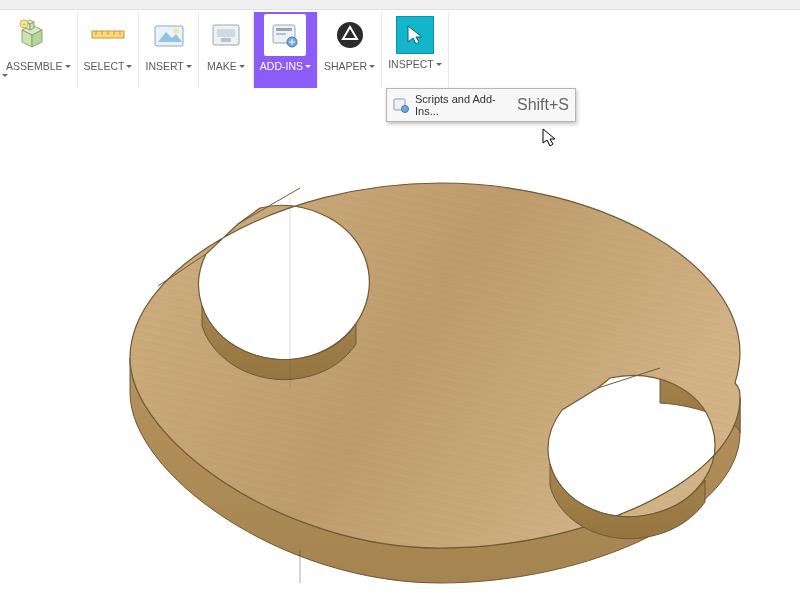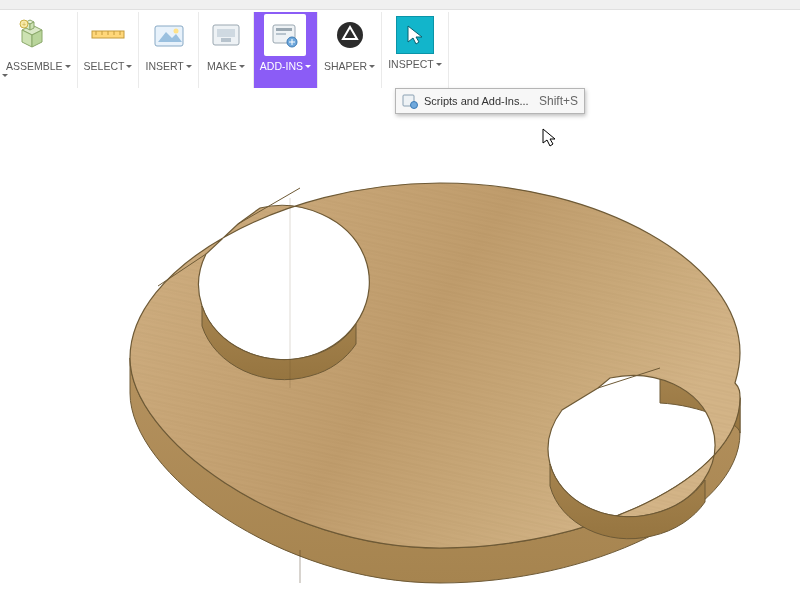--- a/index.html
+++ b/index.html
@@ -82,21 +82,21 @@
     border: 1px solid #0a94a8;
     width: 38px;
     height: 38px;
     margin-top:2px;
   }
 
   
   .dropdown {
     position: absolute;
     top: 88px;
-    left: 395px;
+    left: 386px;
     width: 190px;
     background: #f7f7f7;
     border: 1px solid #b5b5b5;
     box-shadow: 1px 2px 4px rgba(0,0,0,0.25);
     z-index: 50;
   }
   .menu-item {
     display: flex;
     align-items: center;
     padding: 4px 6px;
@@ -110,21 +110,21 @@
   .menu-icon {
     width: 16px;
     height: 16px;
     margin-right: 6px;
     display: inline-flex;
     align-items: center;
     justify-content: center;
     font-size: 12px;
   }
   .menu-text { flex: 1; }
-  .menu-shortcut { color: #666; font-size: 12px; margin-left:8px; }
+  .menu-shortcut { color: #666; font-size: 16px; margin-left:8px; }
 
   .canvas {
     position: absolute;
     top: 88px;
     left: 0;
     right: 0;
     bottom: 0;
     background: #ffffff;
   }
 

